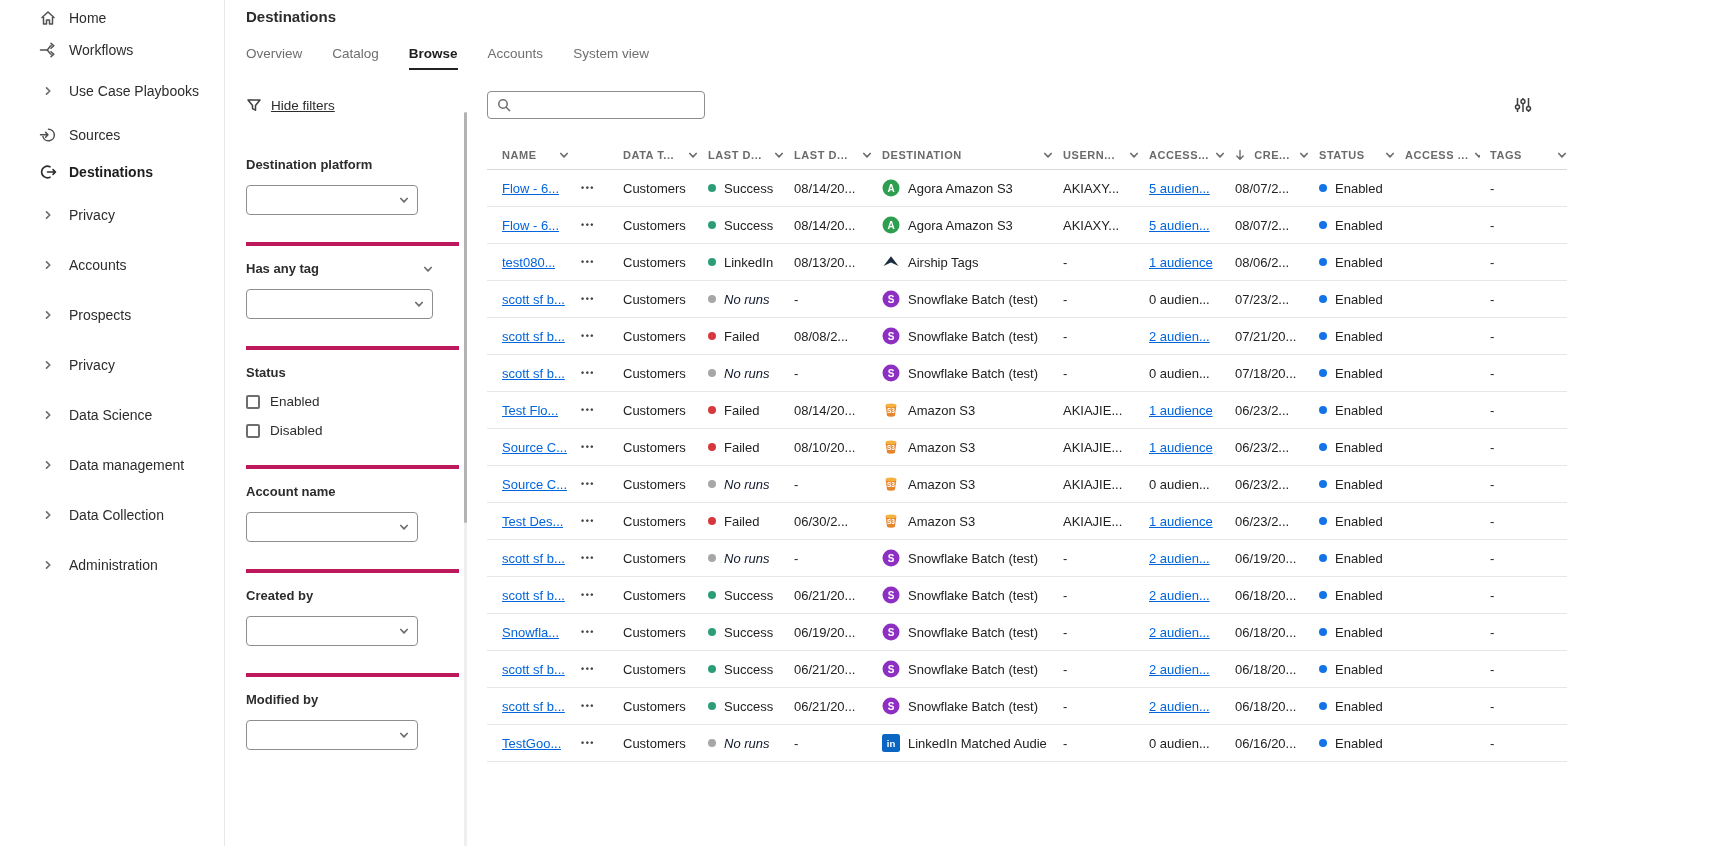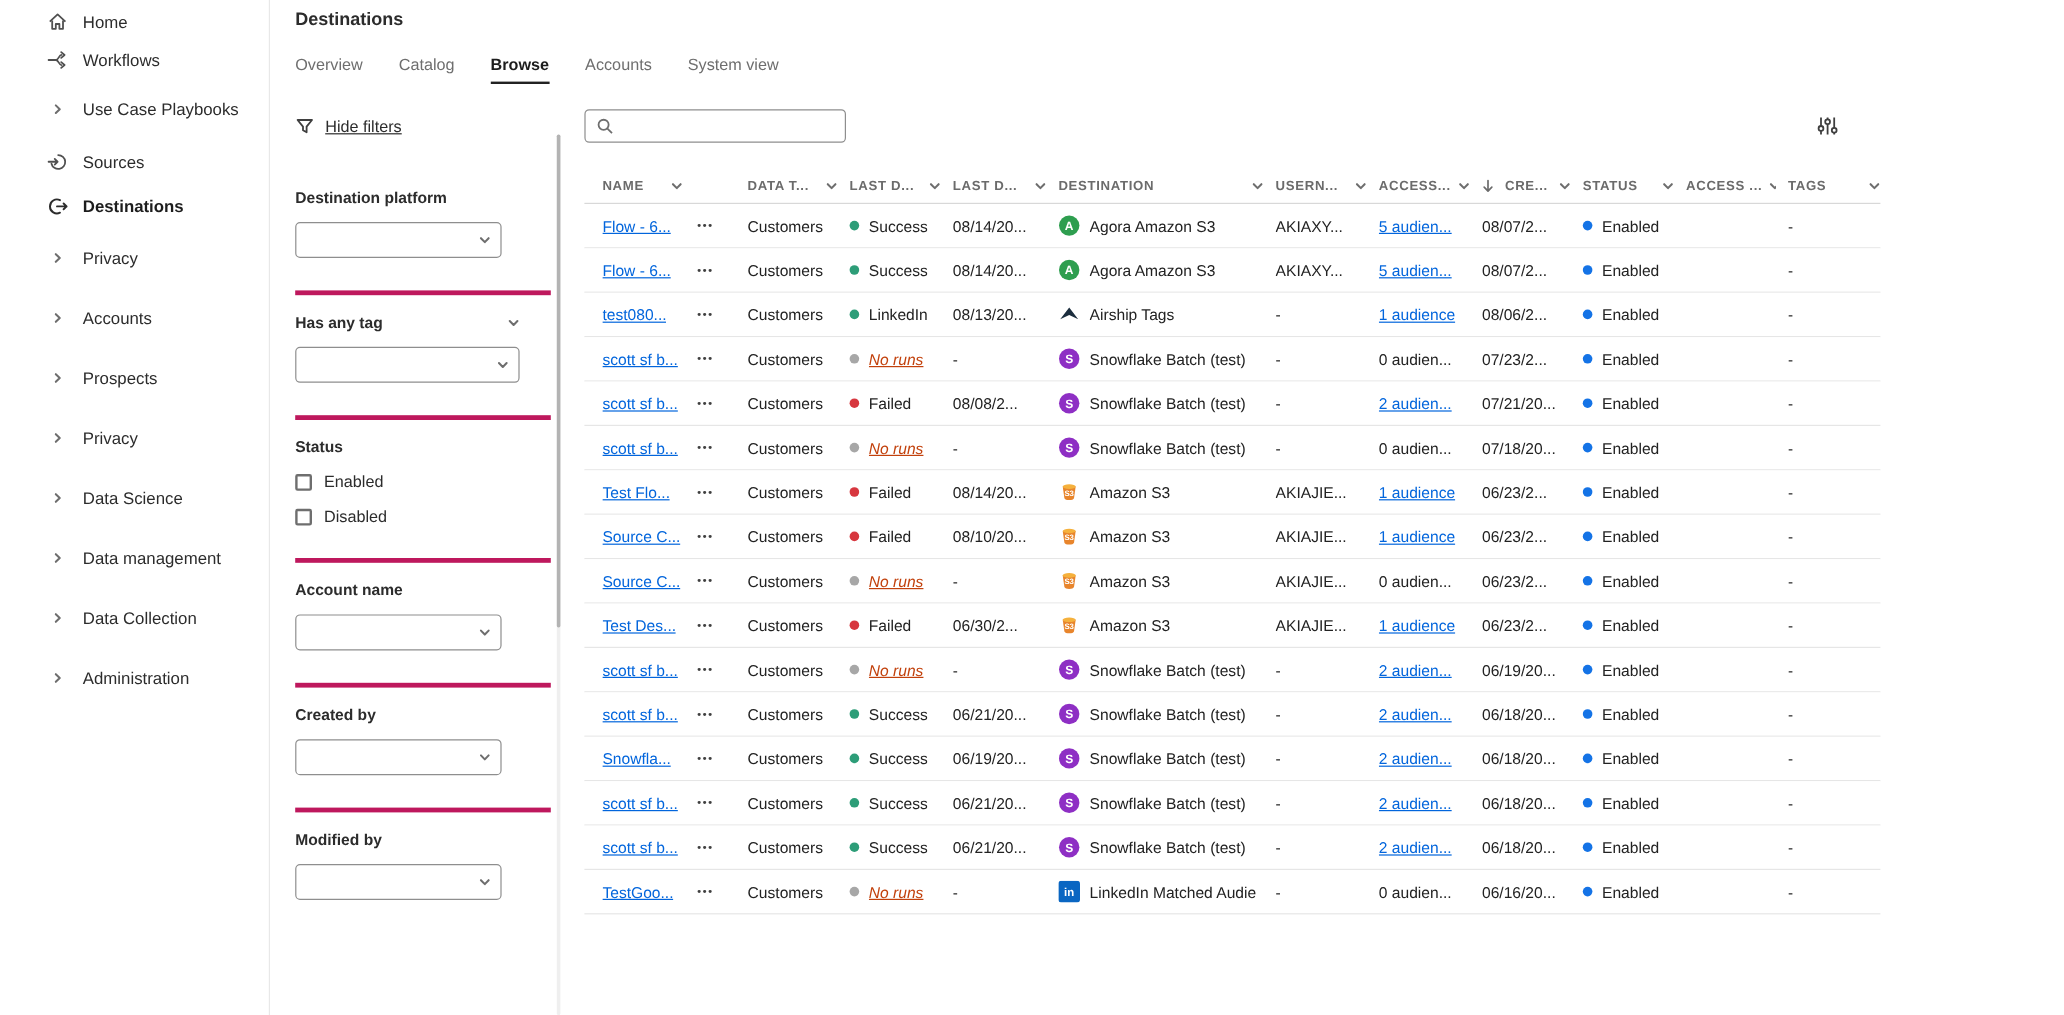--- a/index.html
+++ b/index.html
@@ -65,21 +65,21 @@
   .c-user   { width:86px; }
   .c-activ  { width:86px; }
   .c-created{ width:84px; }
   .c-status { width:86px; }
   .c-access { width:85px; }
   .c-tags   { width:87px; }
 
   .link { color:#0265DC; text-decoration:underline; cursor:pointer; overflow:hidden; text-overflow:ellipsis; }
   .dot { width:8px; height:8px; border-radius:50%; flex-shrink:0; }
   .run-text { overflow:hidden; }
-  .run-none .run-text { color:#c2410c; font-style:italic;text-decoration:underline; }
+  .run-none .run-text { color:#0f172a; font-style:italic; }
   .more-btn { border:none; background:none; cursor:pointer; color:#3f3f3f; font-size:9px; letter-spacing:1.5px; font-weight:700; padding:4px 2px; }
   .dest-label { overflow:hidden; text-overflow:ellipsis; }
   .dest-ic { width:18px; height:18px; flex-shrink:0; display:flex; align-items:center; justify-content:center; }
   .trunc { overflow:hidden; text-overflow:ellipsis; }
   .icon { display:inline-flex; align-items:center; justify-content:center; }
 </style>
 </head>
 <body>
 
 <div class="app">

